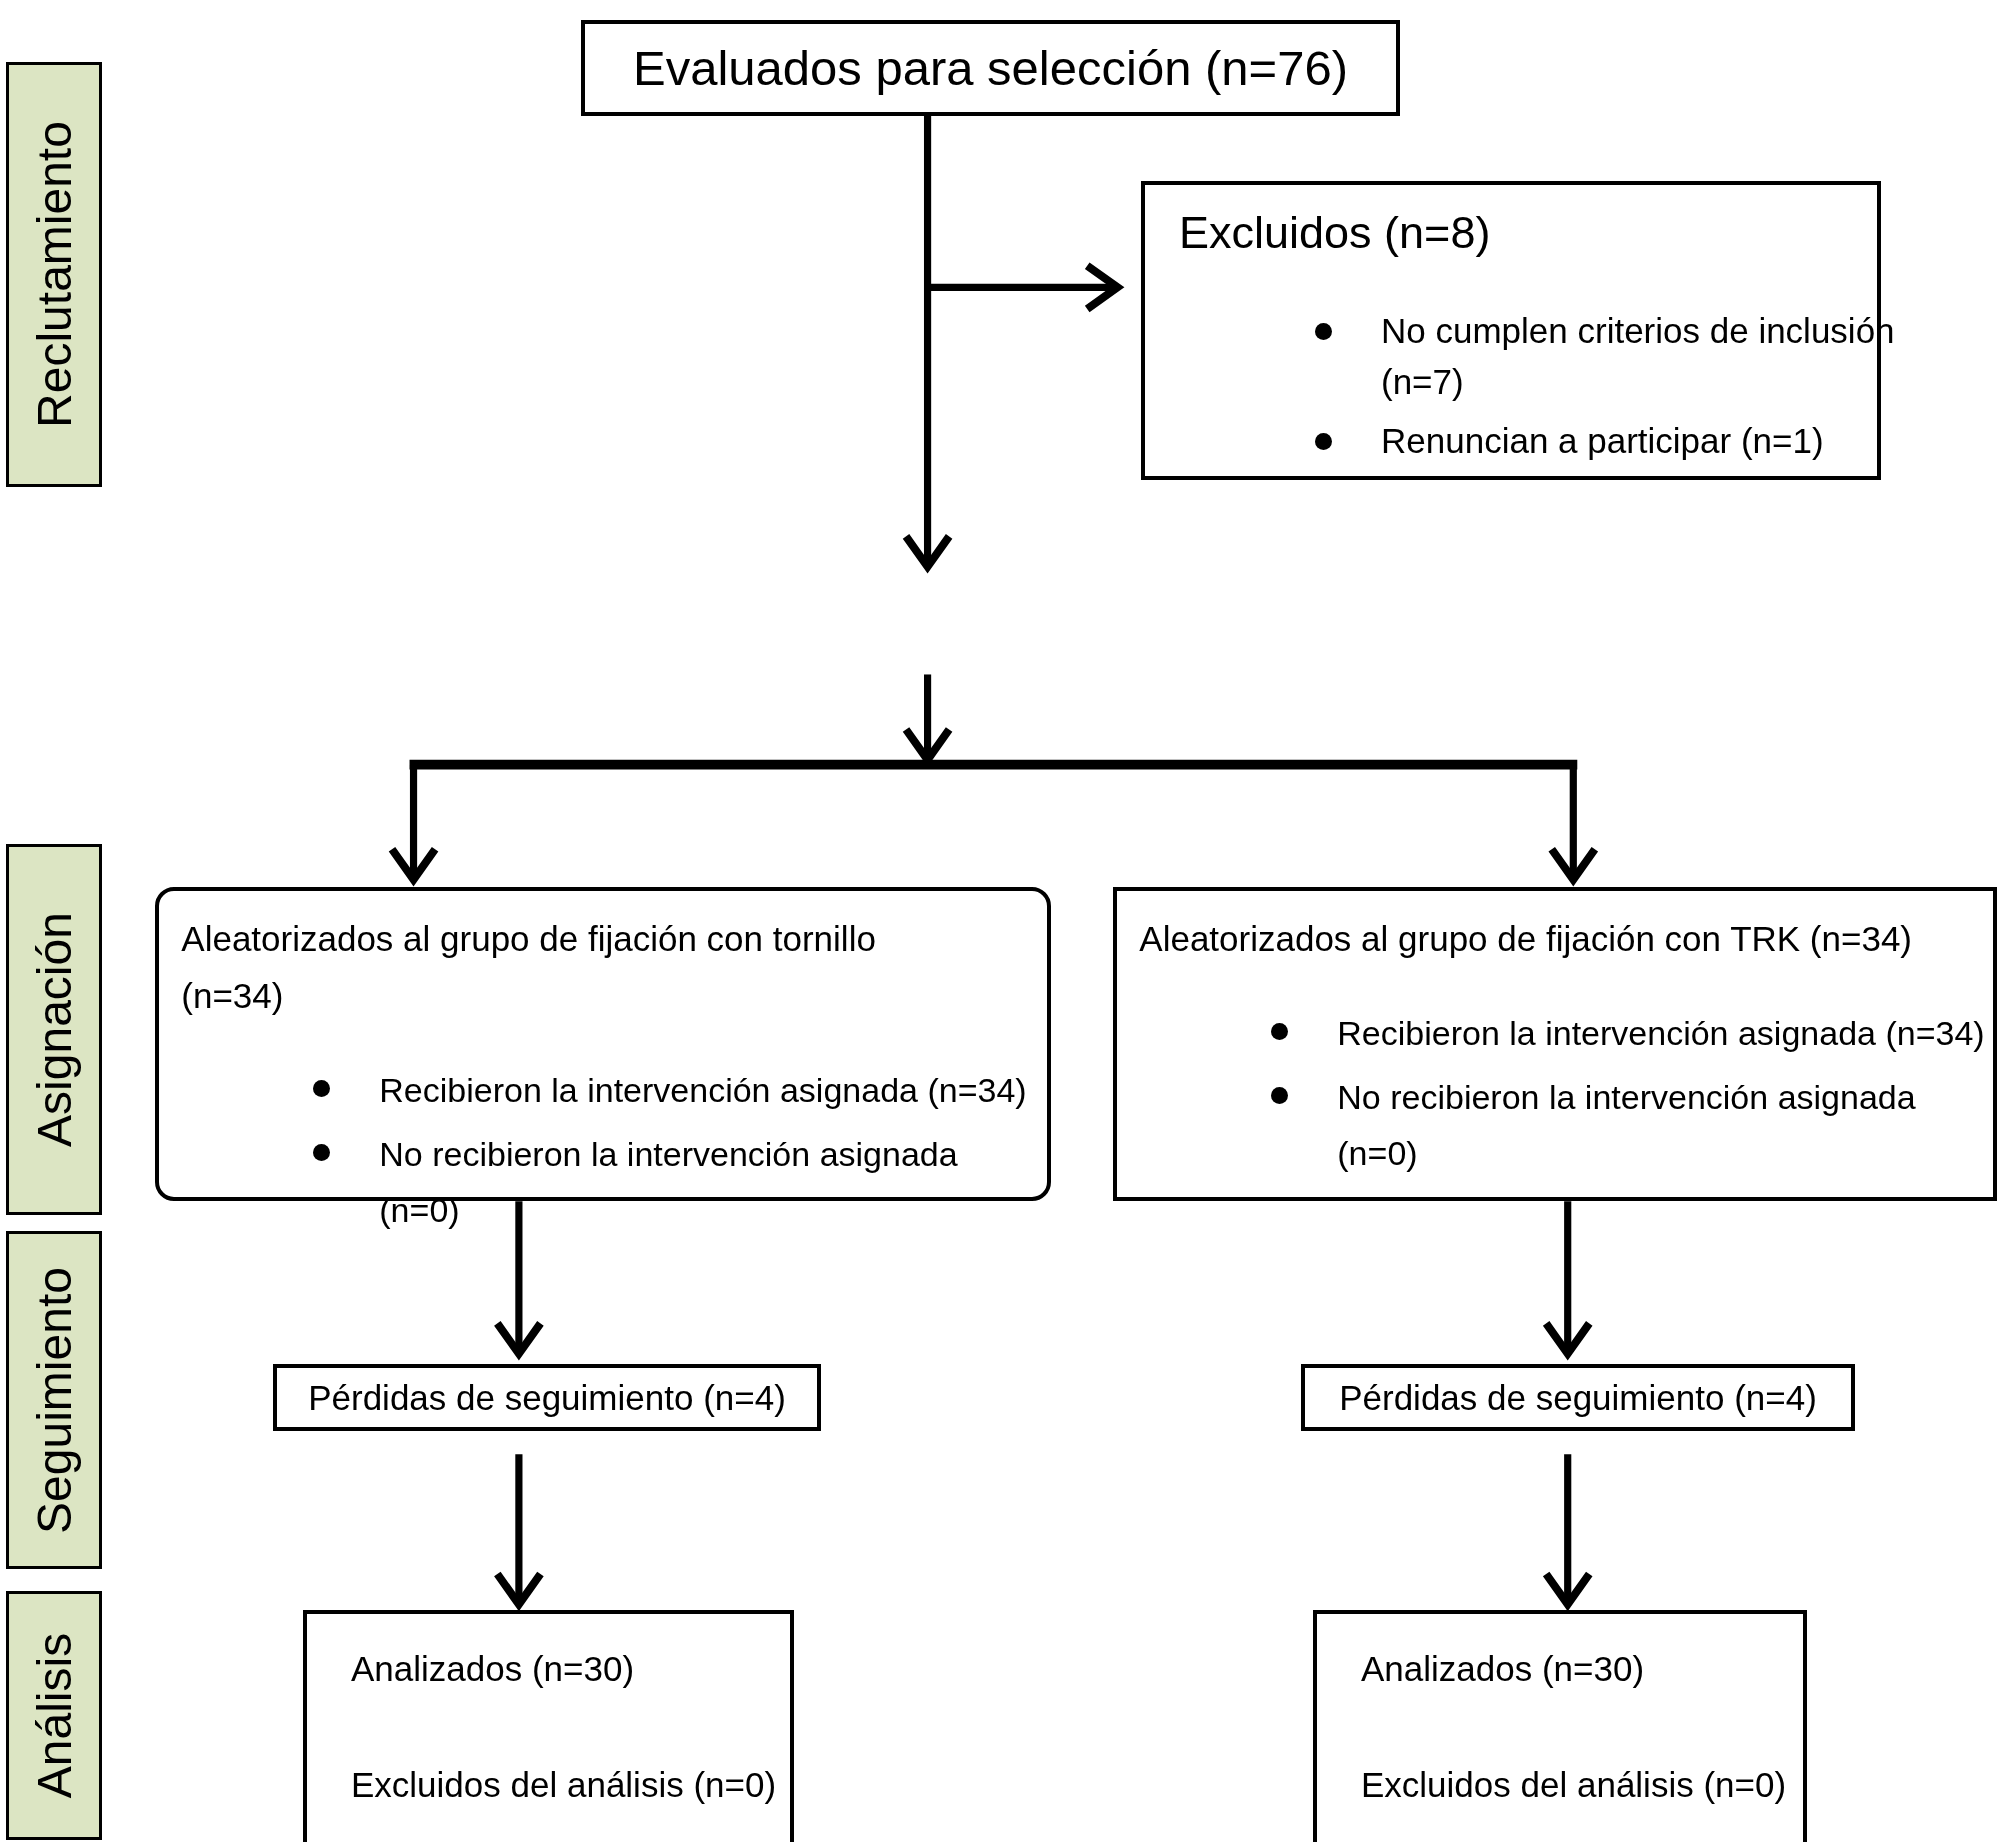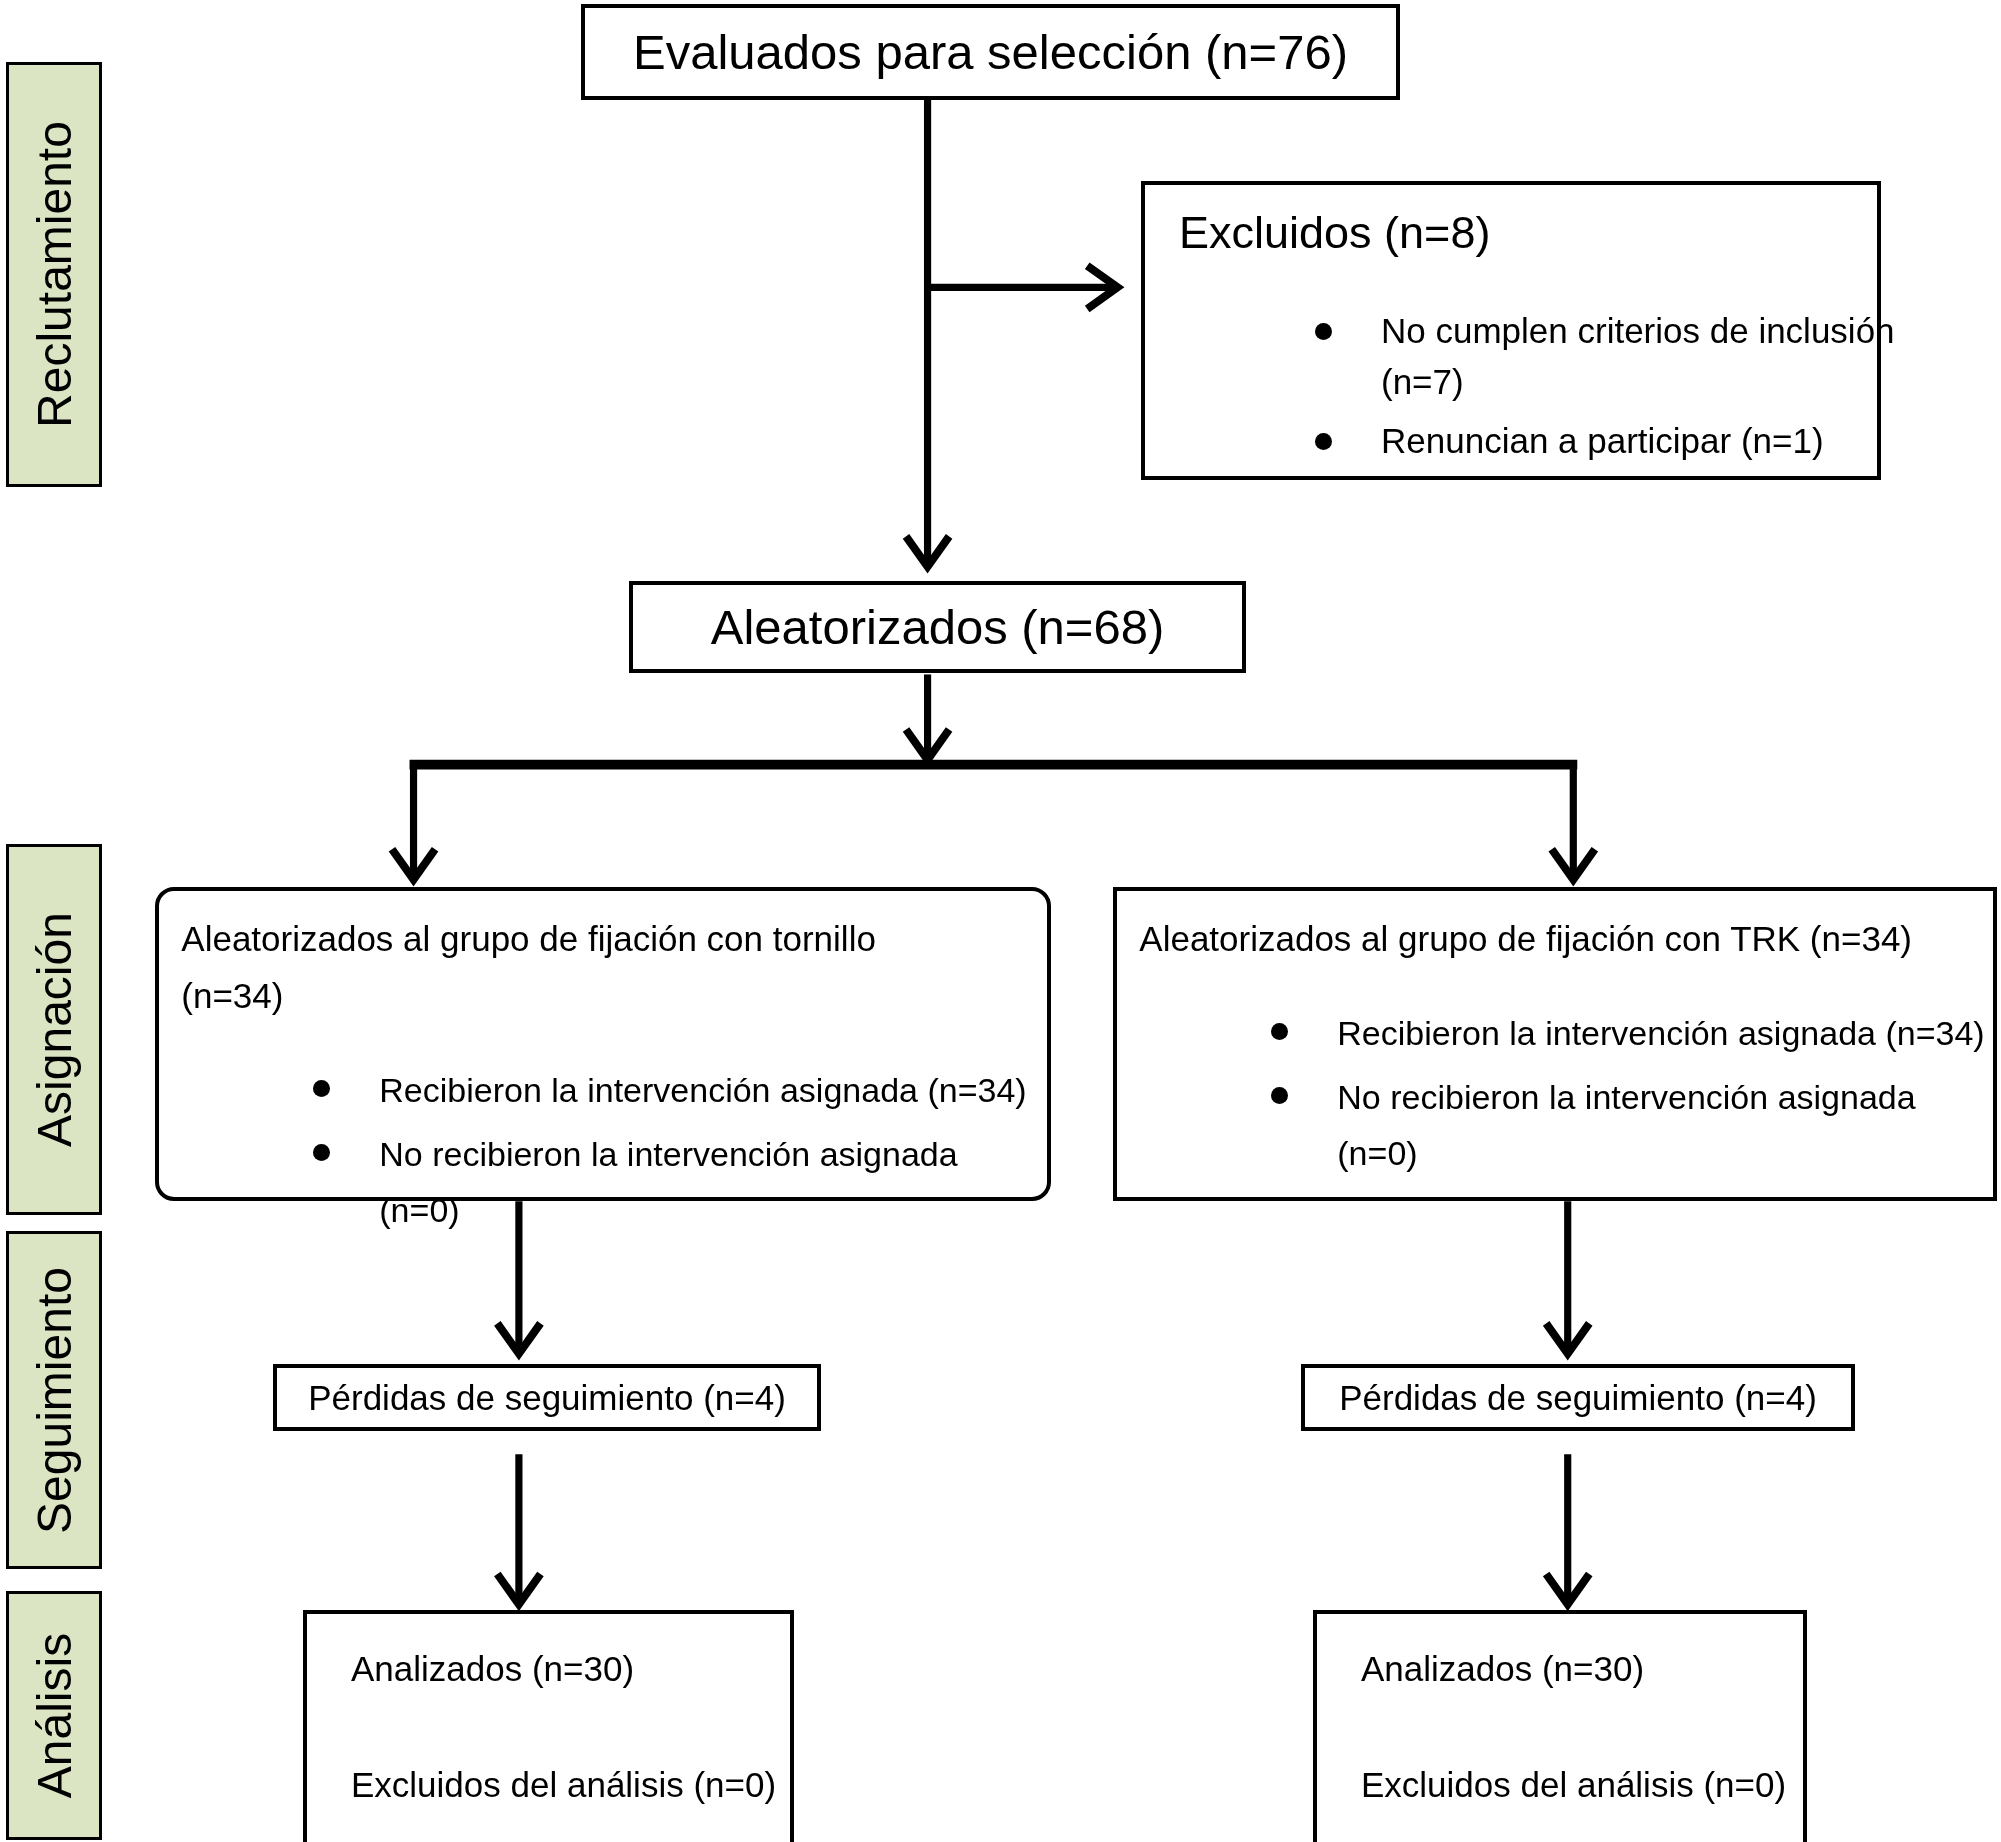--- a/index.html
+++ b/index.html
@@ -47,21 +47,21 @@
   .box {
     position: absolute;
     background: #fff;
     border: 4px solid #000;
   }
   .center-text {
     display: flex; align-items: center; justify-content: center;
     white-space: nowrap;
   }
 
-  .box.assessed   { left: 581px;  top: 4px;    width: 819px; height: 96px; font-size: 49px; }
+  .box.assessed   { left: 581px;  top: 20px;    width: 819px; height: 96px; font-size: 49px; }
   .box.randomized { left: 629px;  top: 581px;  width: 617px;  height: 92px; font-size: 49px; }
 
   .box.excluded   { left: 1141px; top: 181px;  width: 740px;  height: 299px; padding: 24px 16px 0 34px; }
   .box.excluded .box-heading { font-size: 45px; line-height: 48px; }
   .box.excluded .bullets { margin-top: 48px; padding-left: 136px; }
   .box.excluded .bullet-line { font-size: 35px; line-height: 51px; white-space: nowrap; }
 
   .box.group { top: 887px; height: 314px; padding: 19px 16px 0 22.3px; }
   .box.group-left  { left: 155px;  width: 896px; border-radius: 19px; }
   .box.group-right { left: 1113px; width: 884px; }
@@ -167,23 +167,20 @@
       </div>
       <div class="bullet-item">
         <span class="dot"></span>
         <div class="bullet-text">
           <div class="bullet-line">Renuncian a participar (n=1)</div>
         </div>
       </div>
     </div>
   </div>
 
-  <div class="box randomized center-text">
-    <span>Aleatorizados (n=68)</span>
-  </div>
 
   <div class="box group group-left">
     <div class="title-line">Aleatorizados al grupo de fijación con tornillo</div>
     <div class="title-line">(n=34)</div>
     <div class="bullets">
       <div class="bullet-item">
         <span class="dot"></span>
         <div class="bullet-text">
           <div class="bullet-line">Recibieron la intervención asignada (n=34)</div>
         </div>

